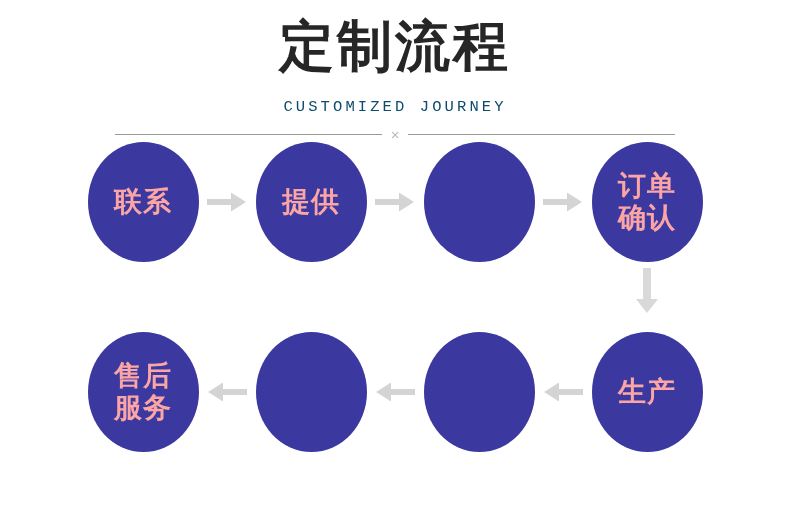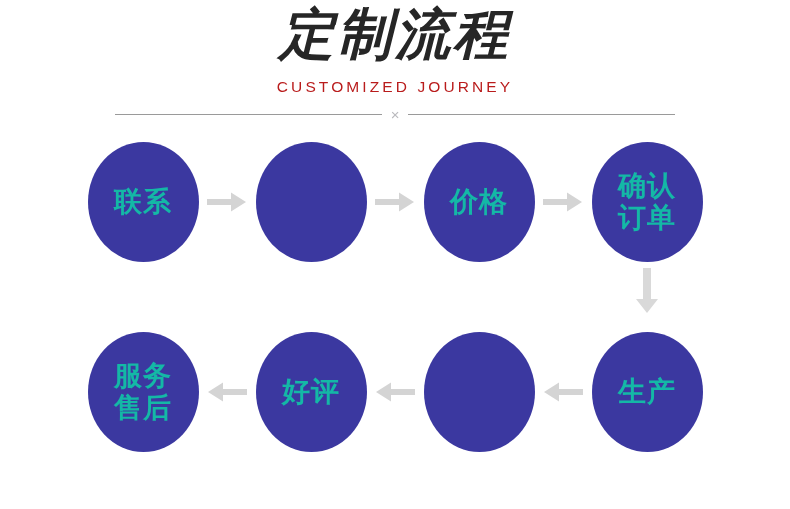--- a/index.html
+++ b/index.html
@@ -19,30 +19,30 @@
   .header {
     padding-top: 4px;
     text-align: center;
   }
   .page-title {
     font-size: 55px;
     font-weight: bold;
     color: #262626;
     letter-spacing: 3px;
     line-height: 1.12;
-    margin: 0;
+    margin: 12px;
     font-family: "DejaVu Sans", "Liberation Sans", sans-serif;
-    font-style: italic;
   }
   .page-subtitle {
     font-size: 15.5px;
-    color: #b91c1c;
+    color: #0c4a6e;
     letter-spacing: 3.1px;
-    margin-top: 12px;
+    margin-top: 20px;
     font-weight: normal;
+    font-family: Liberation Mono, monospace;
   }
 
   .divider {
     margin-top: 11px;
     display: flex;
     align-items: center;
     justify-content: center;
     width: 560px;
     margin-left: auto;
     margin-right: auto;
@@ -90,21 +90,21 @@
     height: 120px;
     border-radius: 50%;
     background: #3b38a0;
     display: flex;
     flex-direction: column;
     align-items: center;
     justify-content: center;
     box-sizing: border-box;
   }
   .circle-line {
-    color: #14b8a6;
+    color: #fca5a5;
     font-size: 28px;
     font-weight: bold;
     line-height: 1.16;
     letter-spacing: 1px;
     font-family: "DejaVu Sans", "Liberation Sans", sans-serif;
     white-space: nowrap;
   }
 
   
   .arrow-h {
@@ -161,68 +161,67 @@
     </div>
 
     <div class="arrow-h">
       <svg width="40" height="20" viewBox="0 0 40 20" aria-hidden="true">
         <path d="M0 7 L24 7 L24 0.5 L39 10 L24 19.5 L24 13 L0 13 Z" fill="#d4d4d4"></path>
       </svg>
     </div>
 
     <div class="node">
       <div class="circle">
+        <span class="circle-line">提供</span>
       </div>
     </div>
 
     <div class="arrow-h">
       <svg width="40" height="20" viewBox="0 0 40 20" aria-hidden="true">
         <path d="M0 7 L24 7 L24 0.5 L39 10 L24 19.5 L24 13 L0 13 Z" fill="#d4d4d4"></path>
       </svg>
     </div>
 
     <div class="node">
       <div class="circle">
-        <span class="circle-line">价格</span>
       </div>
     </div>
 
     <div class="arrow-h">
       <svg width="40" height="20" viewBox="0 0 40 20" aria-hidden="true">
         <path d="M0 7 L24 7 L24 0.5 L39 10 L24 19.5 L24 13 L0 13 Z" fill="#d4d4d4"></path>
       </svg>
     </div>
 
     <div class="node">
       <div class="circle">
+        <span class="circle-line">订单</span>
         <span class="circle-line">确认</span>
-        <span class="circle-line">订单</span>
       </div>
     </div>
 
   </div>
 
   <div class="flow-row row-bottom">
 
     <div class="node">
       <div class="circle">
+        <span class="circle-line">售后</span>
         <span class="circle-line">服务</span>
-        <span class="circle-line">售后</span>
       </div>
     </div>
 
     <div class="arrow-h">
       <svg width="40" height="20" viewBox="0 0 40 20" aria-hidden="true">
         <path d="M40 7 L16 7 L16 0.5 L1 10 L16 19.5 L16 13 L40 13 Z" fill="#d4d4d4"></path>
       </svg>
     </div>
 
     <div class="node">
       <div class="circle">
-        <span class="circle-line">好评</span>
       </div>
     </div>
 
     <div class="arrow-h">
       <svg width="40" height="20" viewBox="0 0 40 20" aria-hidden="true">
         <path d="M40 7 L16 7 L16 0.5 L1 10 L16 19.5 L16 13 L40 13 Z" fill="#d4d4d4"></path>
       </svg>
     </div>
 
     <div class="node">

